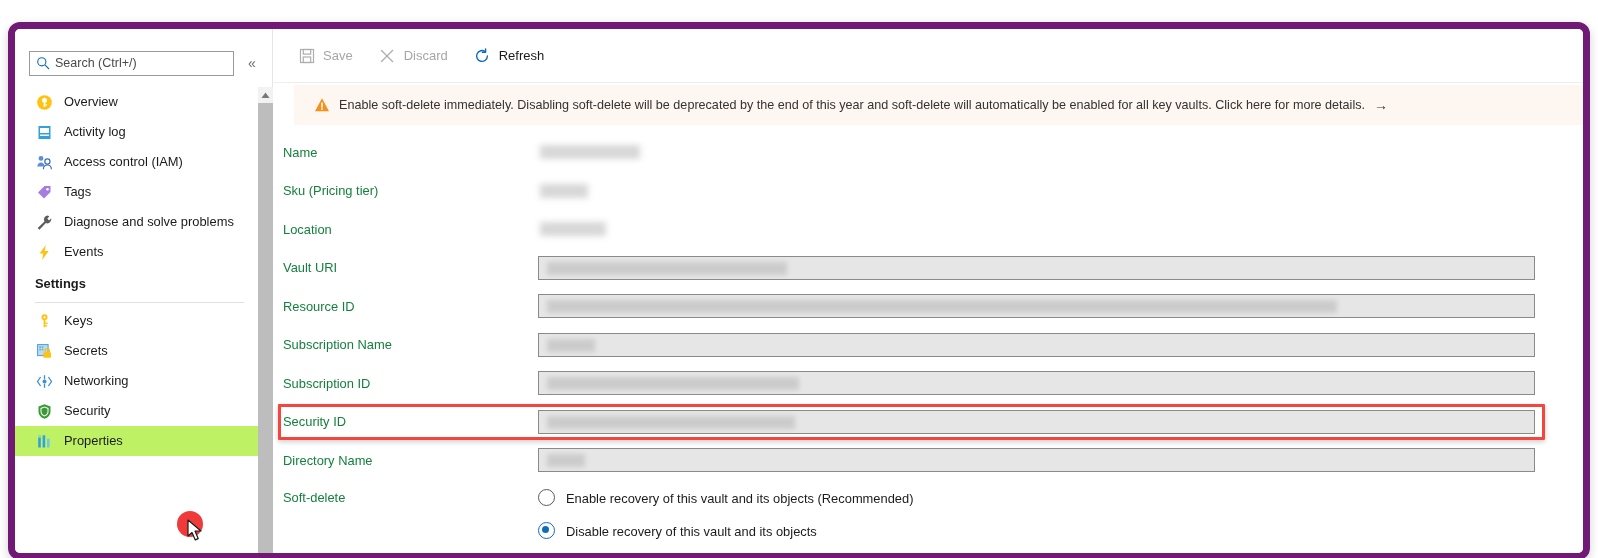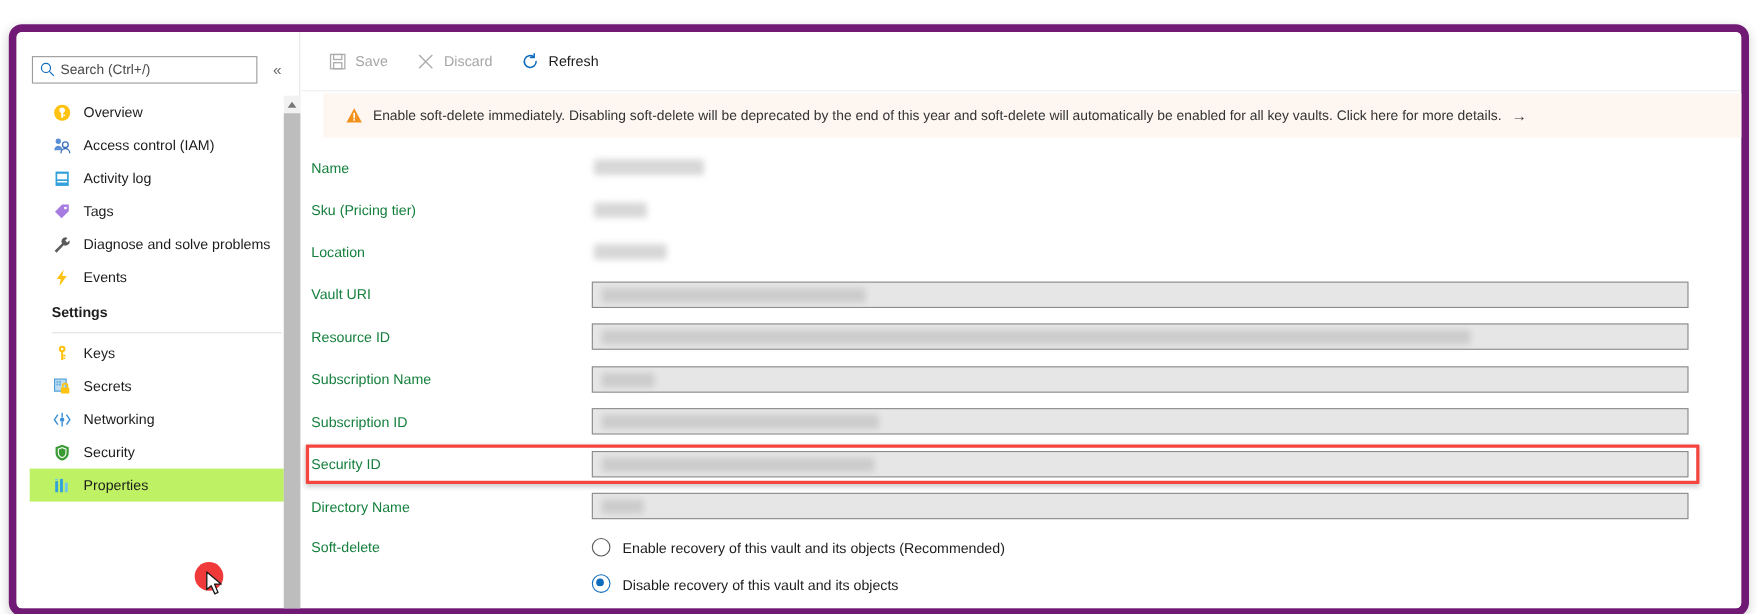--- a/index.html
+++ b/index.html
@@ -72,21 +72,21 @@
     display: flex; align-items: center; justify-content: center;
     color: #6b6b6b;
     font-size: 14px;
     cursor: pointer;
     user-select: none;
   }
 
   
   #nav-list {
     position: absolute;
-    left: 12px; top: 58px;
+    left: 0; top: 58px;
     width: 243px;
     bottom: 0;
   }
   .nav-item {
     height: 30px;
     display: flex; align-items: center;
     padding-left: 20px;
     cursor: pointer;
     font-size: 12.9px;
     color: #1b1b1b;
@@ -322,38 +322,38 @@
             <rect x="7.6" y="7.6" width="1.8" height="5.4" fill="#fff"></rect>
             <rect x="9.4" y="10.2" width="1.6" height="1.3" fill="#fff"></rect>
           </svg>
         </span>
         <span class="nav-label">Overview</span>
       </div>
 
       <div class="nav-item">
         <span class="ico">
           <svg width="17" height="17" viewBox="0 0 17 17">
+            <rect x="2.5" y="2" width="12" height="13" fill="#32a0da"></rect>
+            <rect x="4" y="4" width="9" height="5" fill="#ffffff"></rect>
+            <rect x="4" y="10.5" width="9" height="1.4" fill="#ffffff"></rect>
+          </svg>
+        </span>
+        <span class="nav-label">Activity log</span>
+      </div>
+
+      <div class="nav-item">
+        <span class="ico">
+          <svg width="17" height="17" viewBox="0 0 17 17">
             <circle cx="5" cy="4.4" r="2.4" fill="#5a8fd6"></circle>
             <path d="M1.3 12.5c0-2.3 1.7-4 3.7-4s3.7 1.7 3.7 4z" fill="#5a8fd6"></path>
             <circle cx="11.4" cy="7.5" r="2.6" fill="none" stroke="#3b6fb8" stroke-width="1.2"></circle>
             <path d="M7.4 15.3c0-2.4 1.8-4.3 4-4.3s4 1.9 4 4.3" fill="none" stroke="#3b6fb8" stroke-width="1.2"></path>
           </svg>
         </span>
         <span class="nav-label">Access control (IAM)</span>
-      </div>
-
-      <div class="nav-item">
-        <span class="ico">
-          <svg width="17" height="17" viewBox="0 0 17 17">
-            <rect x="2.5" y="2" width="12" height="13" fill="#32a0da"></rect>
-            <rect x="4" y="4" width="9" height="5" fill="#ffffff"></rect>
-            <rect x="4" y="10.5" width="9" height="1.4" fill="#ffffff"></rect>
-          </svg>
-        </span>
-        <span class="nav-label">Activity log</span>
       </div>
 
       <div class="nav-item">
         <span class="ico">
           <svg width="17" height="17" viewBox="0 0 17 17">
             <path d="M2 8.5L8.5 2h6v6L8 14.5z" fill="#a67ce0"></path>
             <circle cx="11.5" cy="5.2" r="1.3" fill="#fff"></circle>
           </svg>
         </span>
         <span class="nav-label">Tags</span>

